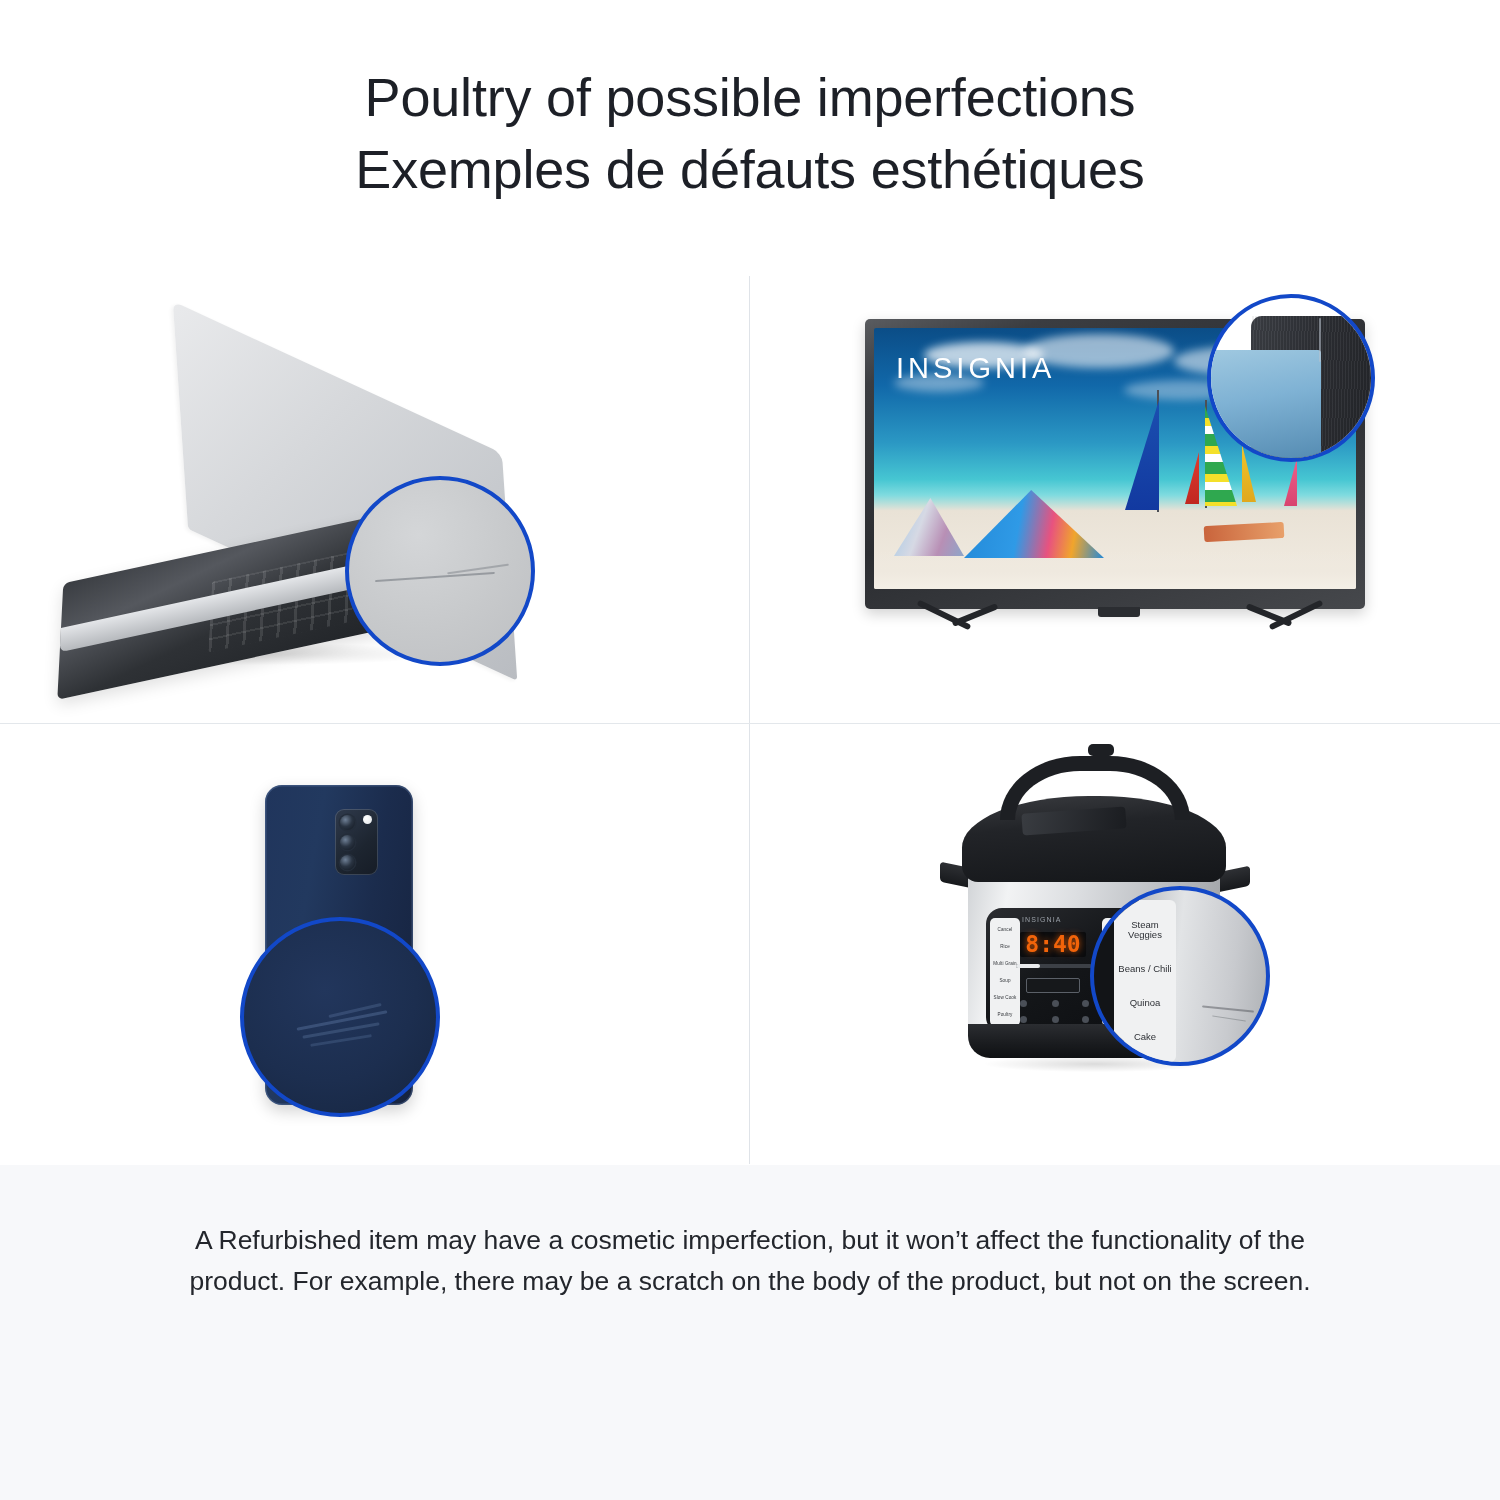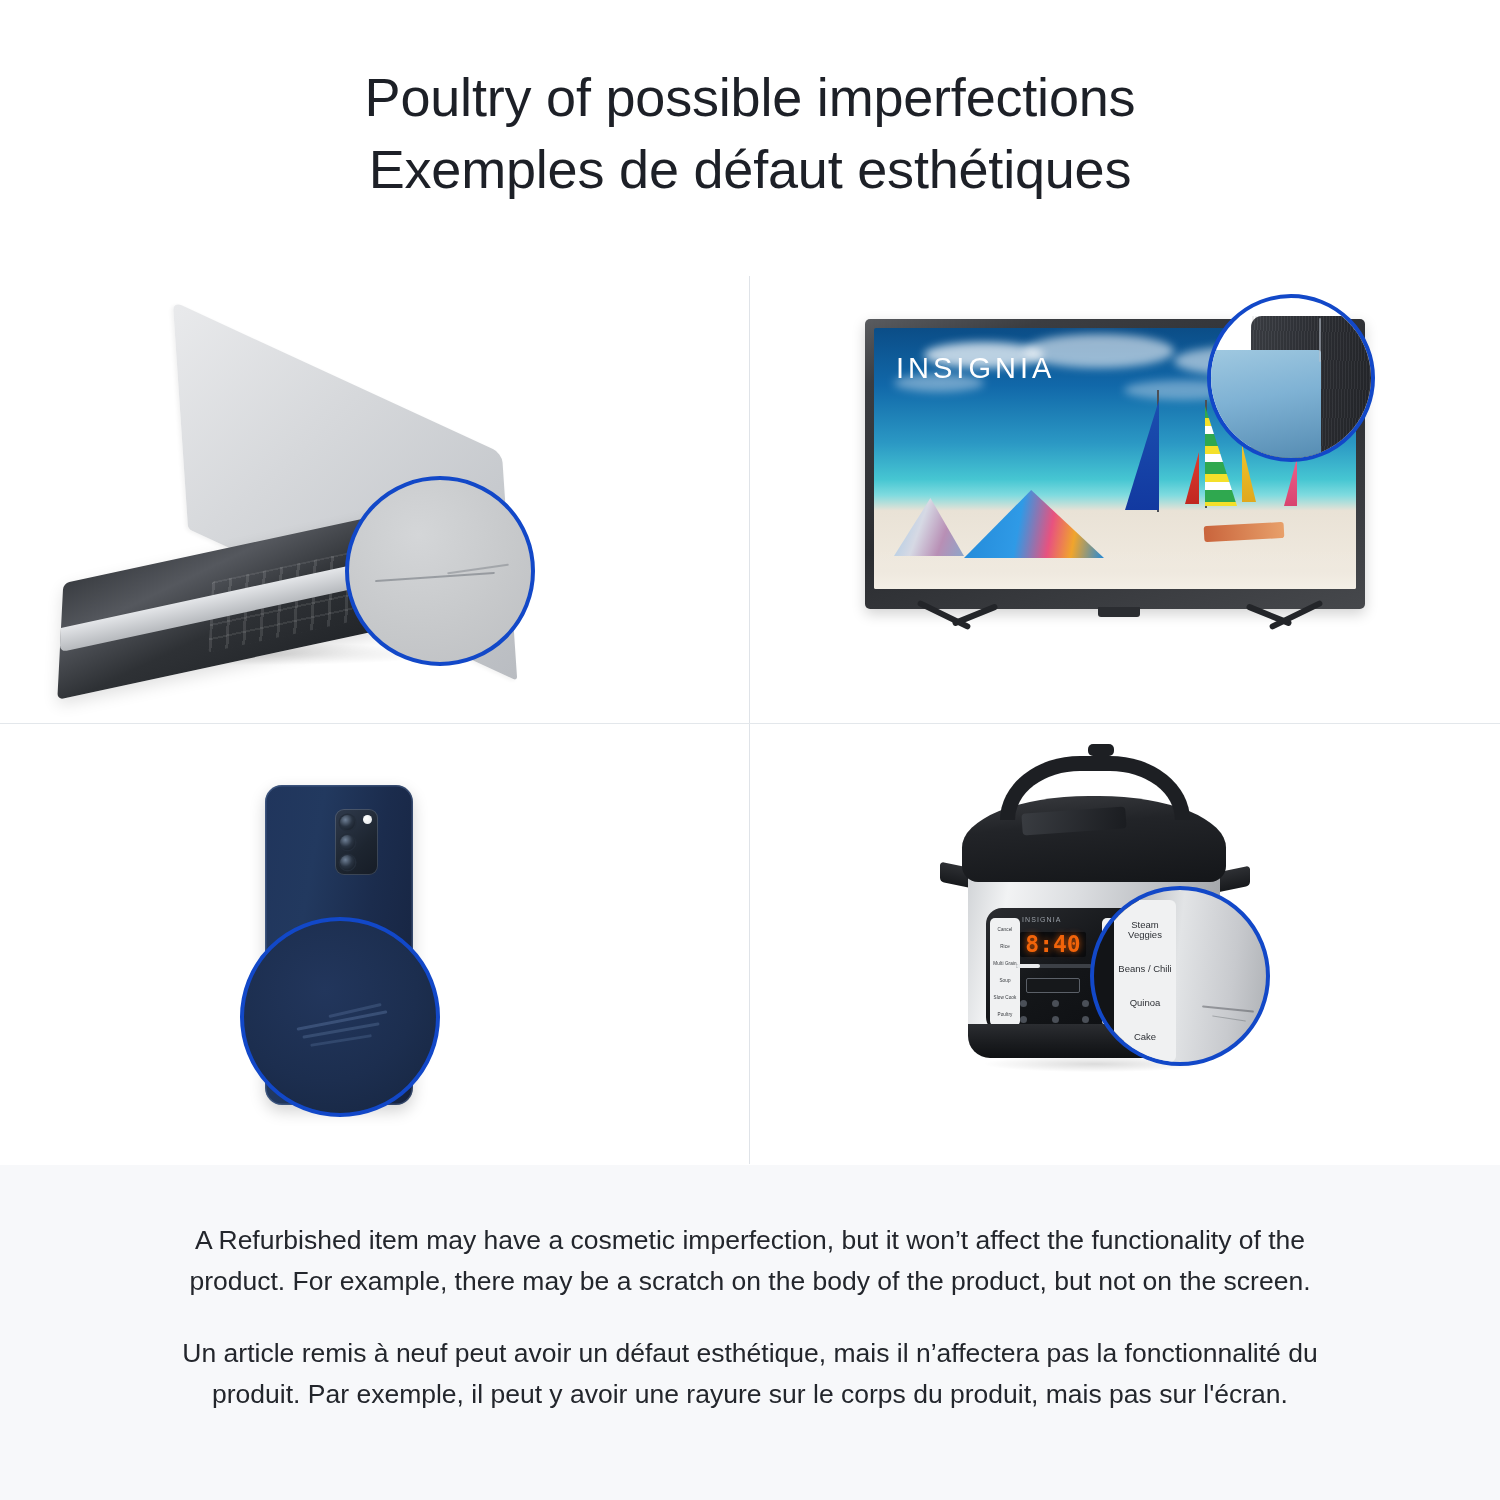--- a/index.html
+++ b/index.html
@@ -497,21 +497,21 @@
     position: absolute;
     background: rgba(70,74,80,0.45);
     border-radius: 2px;
   }
 </style>
 </head>
 <body>
 
 <div class="header">
   <div class="title-line">Poultry of possible imperfections</div>
-  <div class="title-line">Exemples de défaut esthétiques</div>
+  <div class="title-line">Exemples de défauts esthétiques</div>
 </div>
 
 <div class="divider-v"></div>
 <div class="divider-h"></div>
 
 <div class="grid">
 
   <div class="cell">
     <div class="cell-inner">
       <div class="laptop-wrap">
@@ -684,14 +684,13 @@
           <div class="mag-scratch" style="left:118px; top:128px; width:34px; height:1.3px; transform:rotate(9deg); opacity:.7;"></div>
         </div>
       </div>
     </div>
   </div>
 
 </div>
 
 <div class="footer">
   <p>A Refurbished item may have a cosmetic imperfection, but it won’t affect the functionality of the product. For example, there may be a scratch on the body of the product, but not on the screen.</p>
-  <p>Un article remis à neuf peut avoir un défaut esthétique, mais il n’affectera pas la fonctionnalité du produit. Par exemple, il peut y avoir une rayure sur le corps du produit, mais pas sur l'écran.</p>
 </div>
 
 </body></html>

